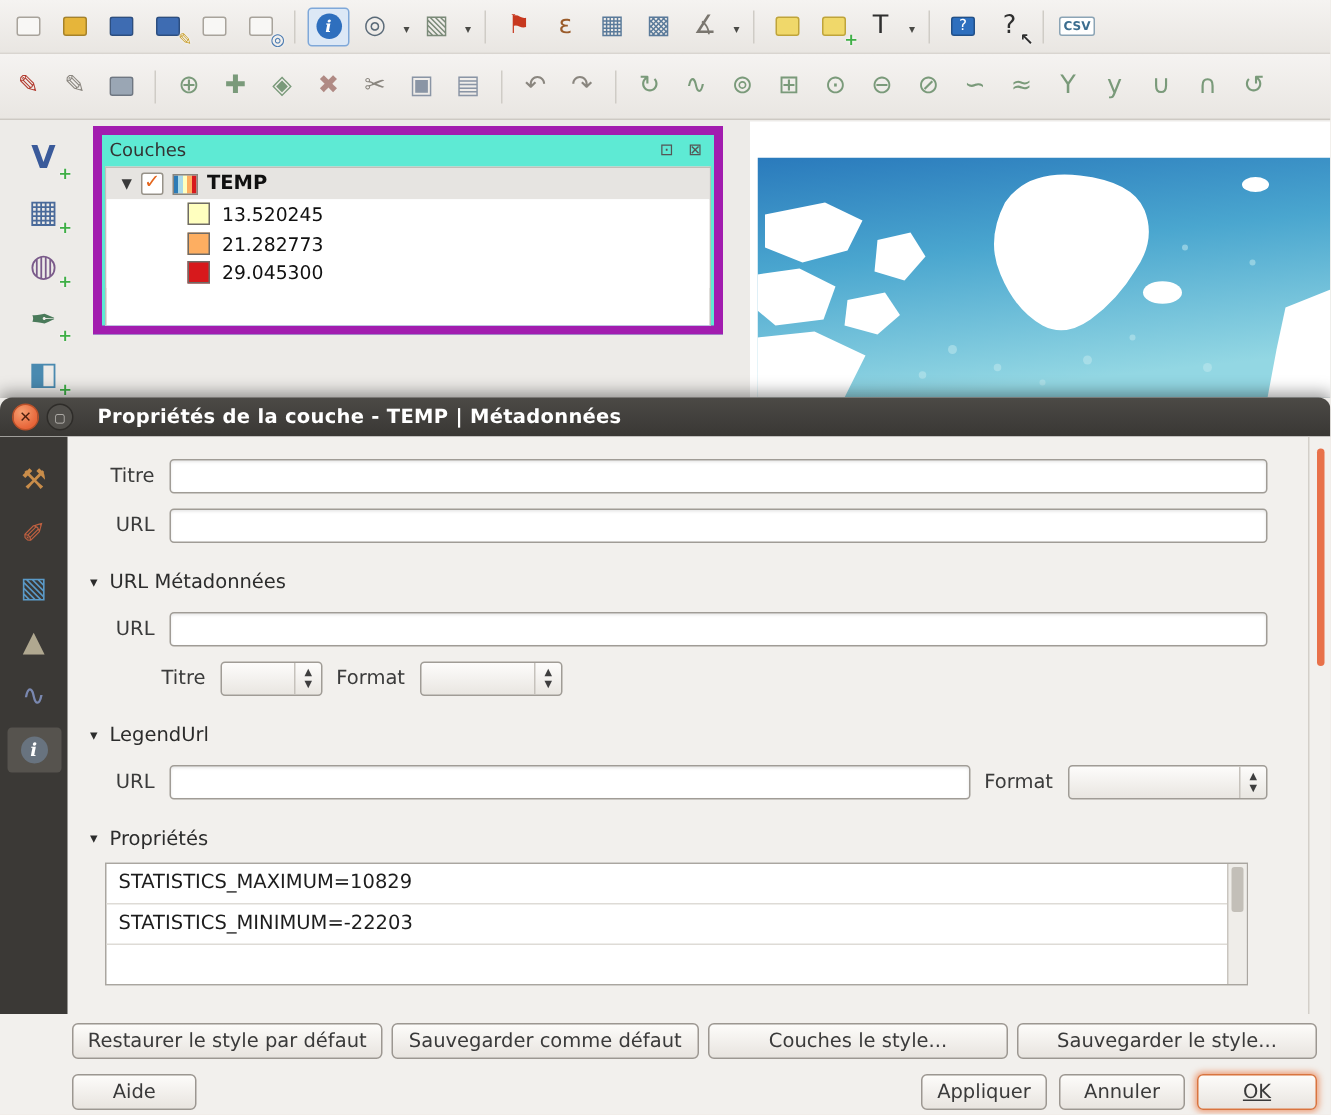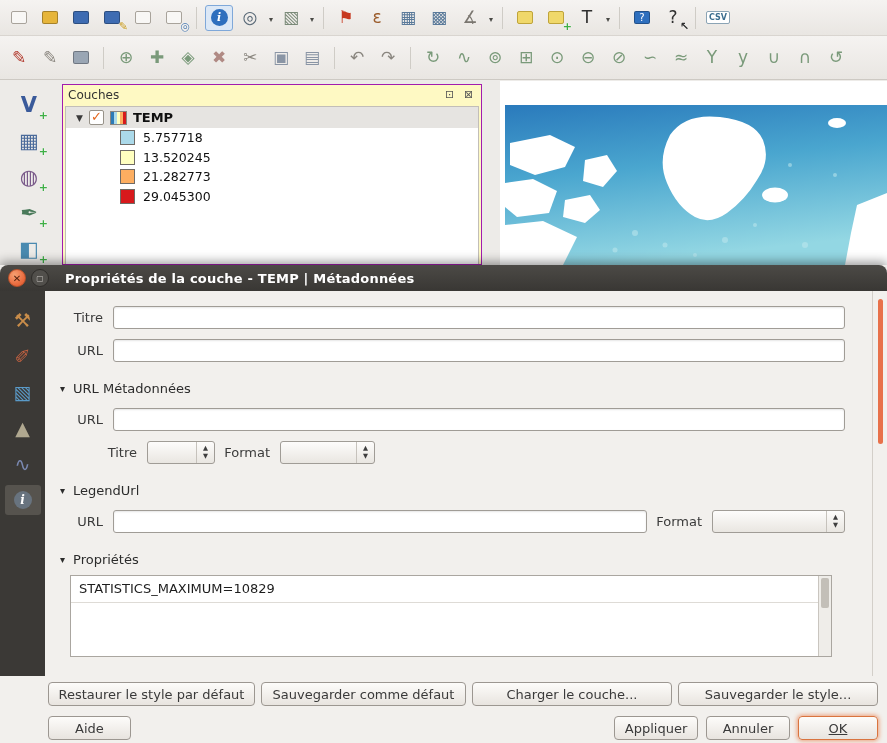--- a/index.html
+++ b/index.html
@@ -21,21 +21,21 @@
   .tb-icon .dd { position:absolute; right:-9px; top:10px; font-size:8px; color:#4a4a46; }
   .tb-icon .txt { font-size:8px; font-weight:bold; color:#3c6e8f; border:1px solid #8ba4b5; background:#fff; padding:1px 2px; border-radius:2px; }
   .tb-sep { width:1px; height:22px; min-width:1px; background:#cfccc6; margin:0 5px; }
 
   
   #left-toolbar { position:absolute; left:0; top:80px; width:58px; height:185px; display:flex; flex-direction:column; align-items:center; gap:6px; padding-top:10px; }
   #left-toolbar .tb-icon { width:34px; height:30px; }
   #left-toolbar .glyph { font-size:21px; font-weight:bold; }
 
   
-  #layers-panel { position:absolute; left:62px; top:84px; width:420px; height:181px; background:#fef9c3; border:1px solid #a21caf; }
+  #layers-panel { position:absolute; left:62px; top:84px; width:420px; height:139px; background:#5eead4; border:6px solid #a21caf; }
   .panel-header { height:19px; display:flex; align-items:center; padding:0 5px; font-size:12px; color:#333; }
   .panel-header .spacer { flex:1; }
   .panel-btn { width:15px; height:15px; font-size:11px; color:#555; display:flex; align-items:center; justify-content:center; margin-left:4px; }
   .layer-tree { position:absolute; left:2px; right:2px; top:21px; bottom:0; background:#fff; border:1px solid #c2beb8; border-bottom:none; overflow:hidden; }
   .layer-row { display:flex; align-items:center; gap:6px; height:21px; background:#e6e4e1; padding-left:10px; }
   .expander { font-size:9px; color:#3a3a3a; }
   .checkbox { width:15px; height:15px; background:#fff; border:1px solid #979289; border-radius:2px; display:flex; align-items:center; justify-content:center; }
   .checkbox .check { color:#e4651c; font-size:13px; font-weight:bold; line-height:1; margin-top:-2px; }
   .layer-thumb { width:17px; height:14px; border:1px solid #8a867f; }
   .layer-name { font-weight:bold; font-size:13px; color:#101010; }
@@ -279,24 +279,20 @@
     <div class="layer-tree">
       <div class="layer-row">
         <span class="expander">▼</span>
         <span class="checkbox">
             <span class="check">✓</span>
           </span>
         <span class="layer-thumb" style="background:linear-gradient(90deg,#2c7bb6 0 20%,#abd9e9 20% 40%,#ffffbf 40% 60%,#fdae61 60% 80%,#d7191c 80%);"></span>
         <span class="layer-name">TEMP</span>
       </div>
       <div id="legend-list">
-          <div class="legend-item">
-            <span class="legend-chip" style="background: rgb(171, 217, 233);"></span>
-            <span class="legend-label">5.757718</span>
-          </div>
           <div class="legend-item">
             <span class="legend-chip" style="background: rgb(255, 255, 191);"></span>
             <span class="legend-label">13.520245</span>
           </div>
           <div class="legend-item">
             <span class="legend-chip" style="background: rgb(253, 174, 97);"></span>
             <span class="legend-label">21.282773</span>
           </div>
           <div class="legend-item">
             <span class="legend-chip" style="background: rgb(215, 25, 28);"></span>
@@ -410,33 +406,34 @@
         </span>
       </div>
 
       <div class="section-header" style="left:60px;top:261px;">
         <span class="section-arrow">▾</span>
         <span>Propriétés</span>
       </div>
       <div id="props-box">
         <div id="props-list">
             <div class="prop-row">STATISTICS_MAXIMUM=10829</div>
+            <div class="prop-row">STATISTICS_MINIMUM=-22203</div>
           </div>
         <div id="props-scrollbar">
           <div id="props-thumb"></div>
         </div>
       </div>
 
       <div id="dialog-scrollbar">
         <div id="dialog-scroll-thumb"></div>
       </div>
 
       <div class="btn" style="left:48px;top:391px;width:207px;">Restaurer le style par défaut</div>
       <div class="btn" style="left:261px;top:391px;width:205px;">Sauvegarder comme défaut</div>
-      <div class="btn" style="left:472px;top:391px;width:200px;">Charger le couche...</div>
+      <div class="btn" style="left:472px;top:391px;width:200px;">Couches le style...</div>
       <div class="btn" style="left:678px;top:391px;width:200px;">Sauvegarder le style...</div>
 
       <div class="btn" style="left:48px;top:425px;width:83px;">Aide</div>
       <div class="btn" style="left:614px;top:425px;width:84px;">Appliquer</div>
       <div class="btn" style="left:706px;top:425px;width:84px;">Annuler</div>
       <div class="btn" id="ok-btn" style="left:798px;top:425px;width:80px;">OK</div>
     </div>
   </div>
 </div>
 

